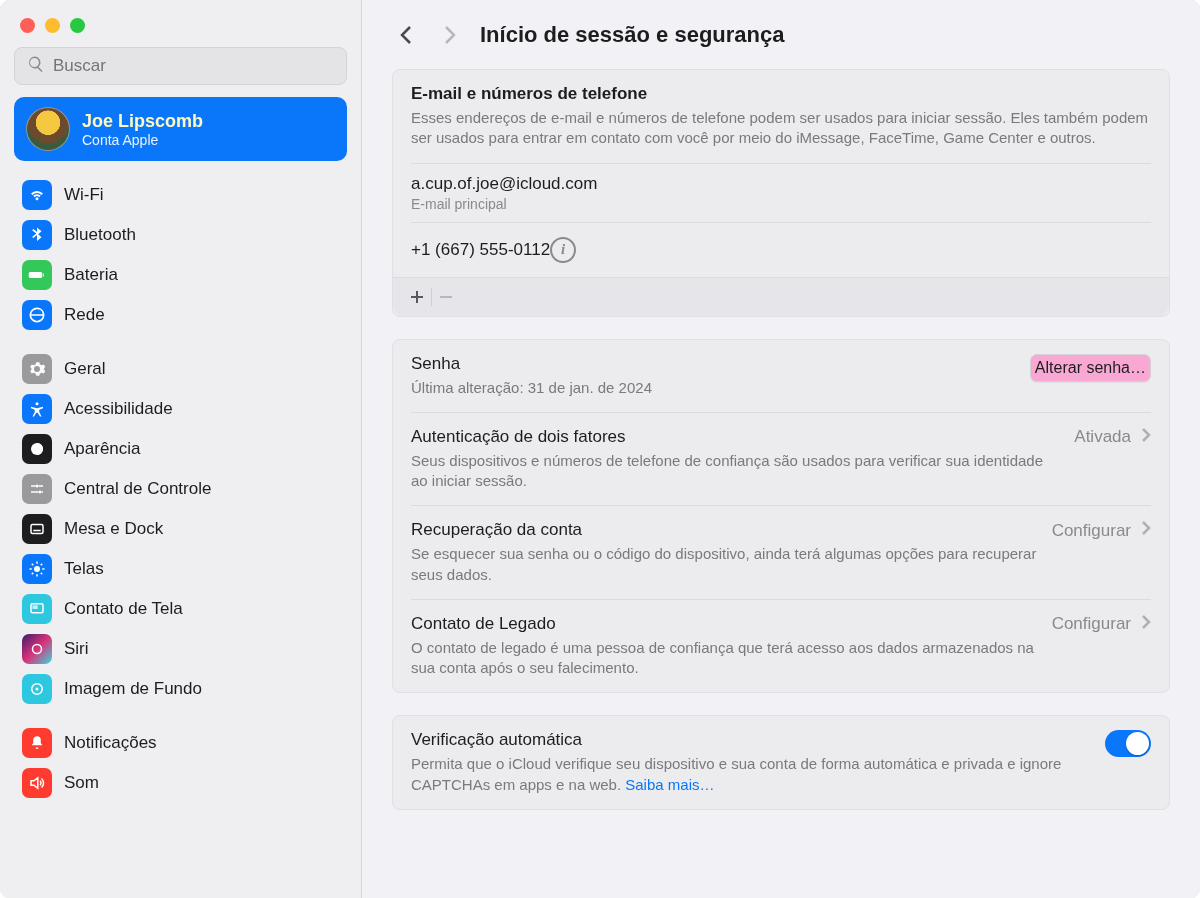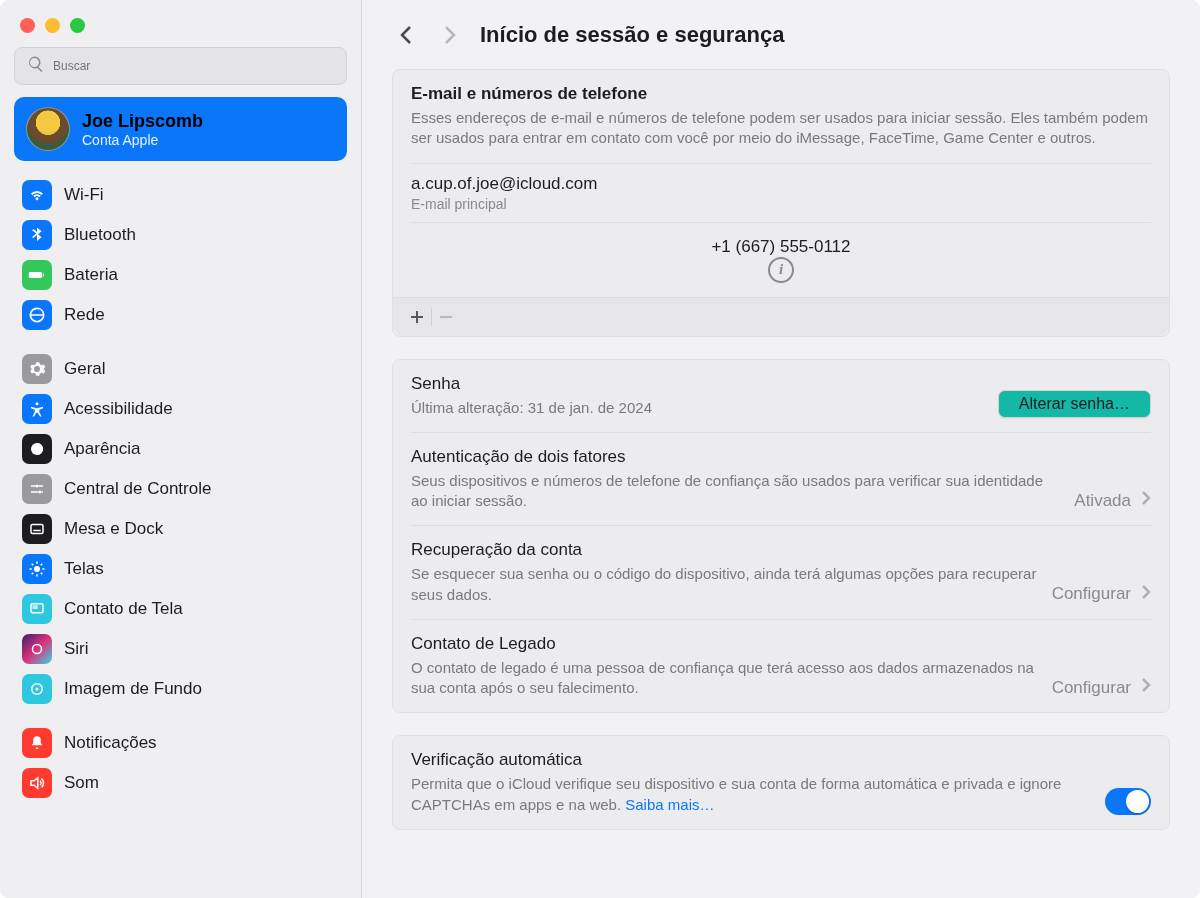--- a/index.html
+++ b/index.html
@@ -42,34 +42,34 @@
   gap: 8px;
   background: #e4e3e6;
   border: 1px solid #d3d2d6;
   border-radius: 8px;
   padding: 7px 12px;
   margin-bottom: 12px;
 }
 .search svg { width: 18px; height: 18px; fill: #8a898e; }
 .search input {
   border: none; background: transparent; outline: none;
-  font-size: 12px; color: #0369a1; width: 100%;
+  font-size: 17px; color: #0369a1; width: 100%;
 }
 .user-row {
   display: flex; align-items: center; gap: 12px;
   background: #0a77fb; border-radius: 10px;
   padding: 10px 12px; margin-bottom: 14px;
 }
 .avatar {
   width: 44px; height: 44px; border-radius: 50%;
   background: radial-gradient(circle at 50% 35%, #f5c842 0 35%, #6b4a2e 36% 60%, #3a5b3e 61% 100%);
   border: 1px solid rgba(255,255,255,0.4);
   position: relative; overflow: hidden;
 }
-.user-name { color: #000000; font-size: 18px; font-weight: 600; }
+.user-name { color: #fef9c3; font-size: 18px; font-weight: 600; }
 .user-sub { color: #e6f0ff; font-size: 14px; }
 .nav-group { margin-bottom: 14px; }
 .nav-item {
   display: flex; align-items: center; gap: 12px;
   padding: 5px 8px; border-radius: 8px;
   cursor: default;
 }
 .nav-icon {
   width: 30px; height: 30px; border-radius: 7px;
   display: flex; align-items: center; justify-content: center;
@@ -107,21 +107,20 @@
 .card-section { padding: 14px 18px; }
 .card-title { font-size: 17px; font-weight: 600; color: #1d1d1f; margin-bottom: 4px; }
 .card-desc { font-size: 15px; color: #7a797e; line-height: 1.35; }
 .divider { height: 1px; background: #dcdbde; margin: 0 18px; }
 .contact-row { padding: 10px 18px 10px 18px; }
 .contact-main { font-size: 17px; color: #1d1d1f; }
 .contact-sub { font-size: 14px; color: #8a898e; margin-top: 2px; }
 .phone-row {
   display: flex; align-items: center; justify-content: flex-start;
   padding: 14px 18px;
-  flex-direction: column;
 }
 .info-circle {
   width: 26px; height: 26px; border: 2px solid #8a898e; border-radius: 50%;
   display: flex; align-items: center; justify-content: center;
   font-family: Georgia, serif; font-style: italic; font-weight: 600;
   color: #8a898e; font-size: 15px;
 }
 .add-remove-bar {
   display: flex; align-items: center;
   background: #e6e5e9;
@@ -130,34 +129,34 @@
   padding: 6px 10px;
 }
 .ar-btn {
   width: 28px; height: 26px;
   display: flex; align-items: center; justify-content: center;
   color: #58575c;
 }
 .ar-btn.disabled { color: #b8b7bc; }
 .ar-sep { width: 1px; height: 18px; background: #cfced2; }
 .setting-row {
-  display: flex; align-items: flex-end; justify-content: space-between;
+  display: flex; align-items: flex-start; justify-content: space-between;
   padding: 14px 18px; gap: 14px;
 }
 .setting-text { flex: 1; }
 .setting-title { font-size: 17px; color: #1d1d1f; margin-bottom: 4px; }
 .setting-desc { font-size: 15px; color: #7a797e; line-height: 1.35; }
 .setting-right {
   display: flex; align-items: center; gap: 10px;
   color: #8a898e; font-size: 17px;
 }
 .chevron svg { width: 10px; height: 16px; stroke: #b0afb4; stroke-width: 2.5; fill: none; }
 .pill-btn {
-  background: #14b8a6; border: 1px solid #d3d2d6; border-radius: 7px;
-  padding: 4px 20px; font-size: 16px; color: #1d1d1f;
+  background: #f9a8d4; border: 1px solid #d3d2d6; border-radius: 7px;
+  padding: 4px 4px; font-size: 16px; color: #1d1d1f;
   box-shadow: 0 1px 1px rgba(0,0,0,0.05);
 }
 .toggle {
   width: 46px; height: 27px; background: #0a77fb; border-radius: 14px;
   position: relative;
 }
 .toggle::after {
   content: ""; position: absolute; right: 2px; top: 2px;
   width: 23px; height: 23px; background: #fff; border-radius: 50%;
   box-shadow: 0 1px 2px rgba(0,0,0,0.25);

